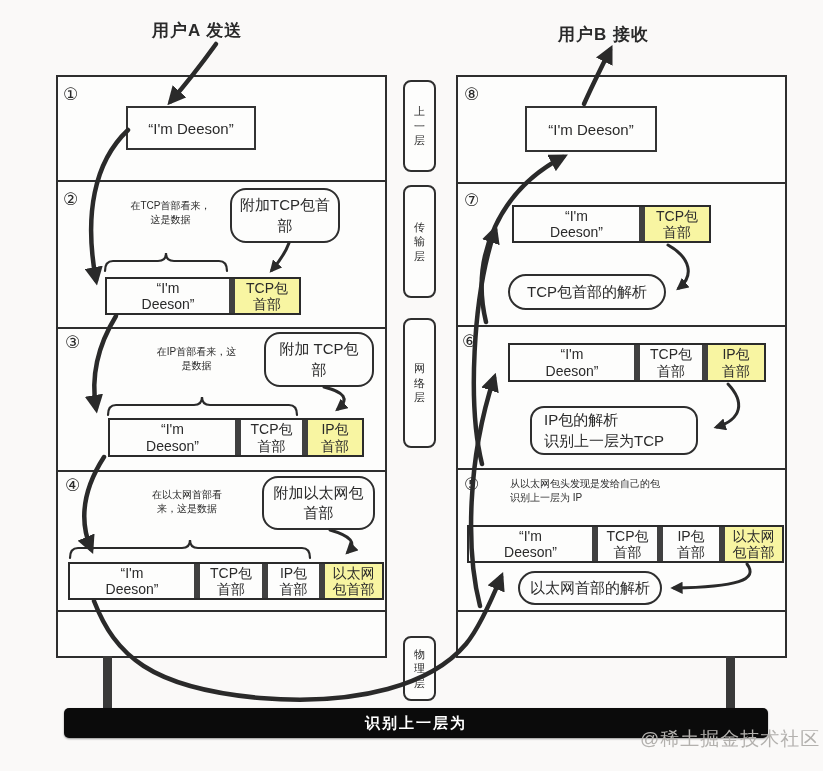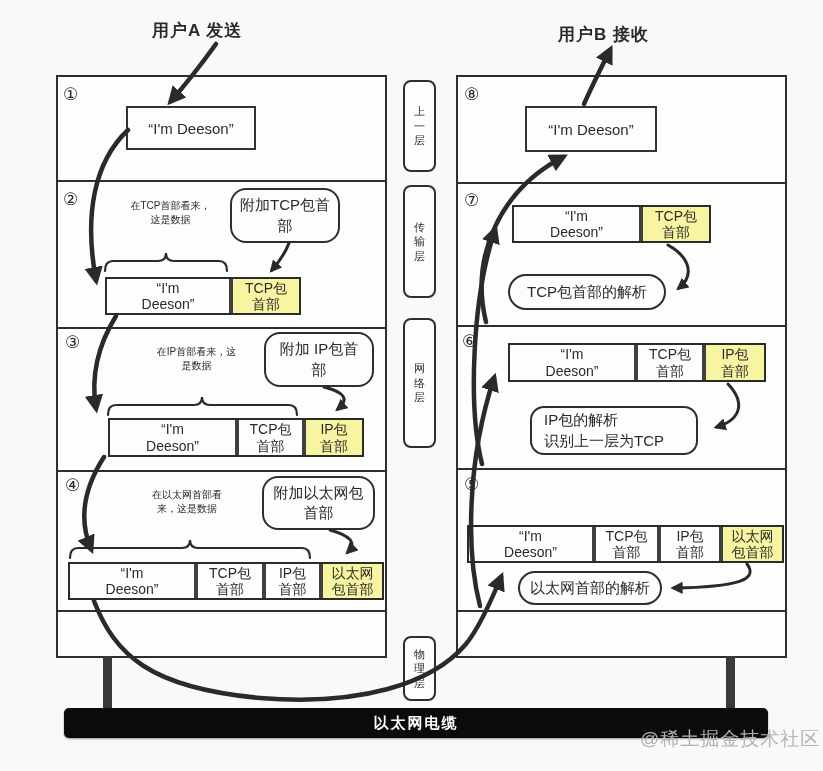--- a/index.html
+++ b/index.html
@@ -13,21 +13,21 @@
   .msgbox{border:2px solid #333;background:#fdfdfc;display:flex;align-items:center;justify-content:center;
           font-size:15px;white-space:nowrap;}
   .note{font-size:10px;line-height:1.4;white-space:pre-line;}
   .center{text-align:center;}
   .bubble{border:2px solid #2e2e2e;background:#fdfdfc;display:flex;align-items:center;justify-content:center;
           font-size:15px;line-height:1.35;text-align:center;white-space:pre-line;}
   .bubble.left-text{justify-content:flex-start;text-align:left;padding-left:12px;}
   .packet{display:flex;border:2px solid #2b2b2b;background:#fdfdfc;}
   .cell{display:flex;align-items:center;justify-content:center;font-size:14px;line-height:1.15;
         text-align:center;white-space:pre-line;box-sizing:border-box;}
-  .cell + .cell{border-left:4px solid #404040;}
+  .cell + .cell{border-left:6px solid #404040;}
   .cell.hl{background:var(--yellow,#f8f5a2);}
   .layer{width:33px;border:2px solid #2e2e2e;border-radius:8px;background:#fdfdfc;
          display:flex;align-items:center;justify-content:center;}
   .vtext{display:block;width:17px;font-size:11px;line-height:1.32;text-align:center;word-break:break-all;}
   .connector{background:#3a3a3a;}
   .cable{background:#0b0b0b;border-radius:5px;display:flex;align-items:center;justify-content:center;
          color:#fff;font-size:15px;font-weight:bold;letter-spacing:2px;box-shadow:0 1px 2px rgba(0,0,0,.4);}
   .watermark{font-size:19px;color:#b3b1ae;letter-spacing:1px;white-space:nowrap;}
   svg.overlay{position:absolute;left:0;top:0;pointer-events:none;}
   .arrow{fill:none;stroke:var(--line,#2a2a2a);stroke-width:4.5;stroke-linecap:round;}
@@ -66,24 +66,26 @@
 
   <div class="abs msgbox" style="left:126px;top:106px;width:130px;height:44px;">“I'm Deeson”</div>
   <div class="abs msgbox" style="left:525px;top:106px;width:132px;height:46px;">“I'm Deeson”</div>
 
   <div class="abs note center" style="left:103px;top:199px;width:135px;">在TCP首部看来，
 这是数据</div>
   <div class="abs note center" style="left:133px;top:345px;width:127px;">在IP首部看来，这
 是数据</div>
   <div class="abs note center" style="left:126px;top:488px;width:122px;">在以太网首部看
 来，这是数据</div>
+  <div class="abs note" style="left:510px;top:477px;width:242px;">从以太网包头发现是发给自己的包
+识别上一层为 IP</div>
 
   <div class="abs bubble" style="left:230px;top:188px;width:110px;height:55px;border-radius:16px;">附加TCP包首
 部</div>
-  <div class="abs bubble" style="left:264px;top:332px;width:110px;height:55px;border-radius:16px;">附加 IP包首
+  <div class="abs bubble" style="left:264px;top:332px;width:110px;height:55px;border-radius:16px;">附加 TCP包
 部</div>
   <div class="abs bubble" style="left:262px;top:476px;width:113px;height:54px;border-radius:16px;">附加以太网包
 首部</div>
   <div class="abs bubble" style="left:508px;top:274px;width:158px;height:36px;border-radius:18px;">TCP包首部的解析</div>
   <div class="abs bubble left-text" style="left:530px;top:406px;width:168px;height:49px;border-radius:14px;">IP包的解析
 识别上一层为TCP</div>
   <div class="abs bubble" style="left:518px;top:571px;width:144px;height:34px;border-radius:17px;">以太网首部的解析</div>
 
   <div class="abs packet" style="left:105px;top:277px;height:38px;">
     <div class="cell" style="width:122px;">“I'm
@@ -144,21 +146,21 @@
   <div class="abs layer" style="left:403px;top:318px;height:130px;">
       <span class="vtext">网络层</span>
     </div>
   <div class="abs layer" style="left:403px;top:636px;height:65px;">
       <span class="vtext">物理层</span>
     </div>
 
   <div class="abs connector" style="left:103px;top:656px;width:9px;height:54px;"></div>
   <div class="abs connector" style="left:726px;top:656px;width:9px;height:54px;"></div>
 
-  <div class="abs cable" style="left:64px;top:708px;width:704px;height:30px;">以太网电缆</div>
+  <div class="abs cable" style="left:64px;top:708px;width:704px;height:30px;">识别上一层为</div>
 
   <div class="abs watermark" style="left:640px;top:726px;">@稀土掘金技术社区</div>
 
   <svg class="overlay" width="823" height="771" viewBox="0 0 823 771">
     <defs>
       <marker id="ah" viewBox="0 0 10 10" refX="7" refY="5" markerWidth="4.1" markerHeight="4.1" orient="auto">
         <path d="M0,0 L10,5 L0,10 Z" fill="#2a2a2a"></path>
       </marker>
     </defs>
 

